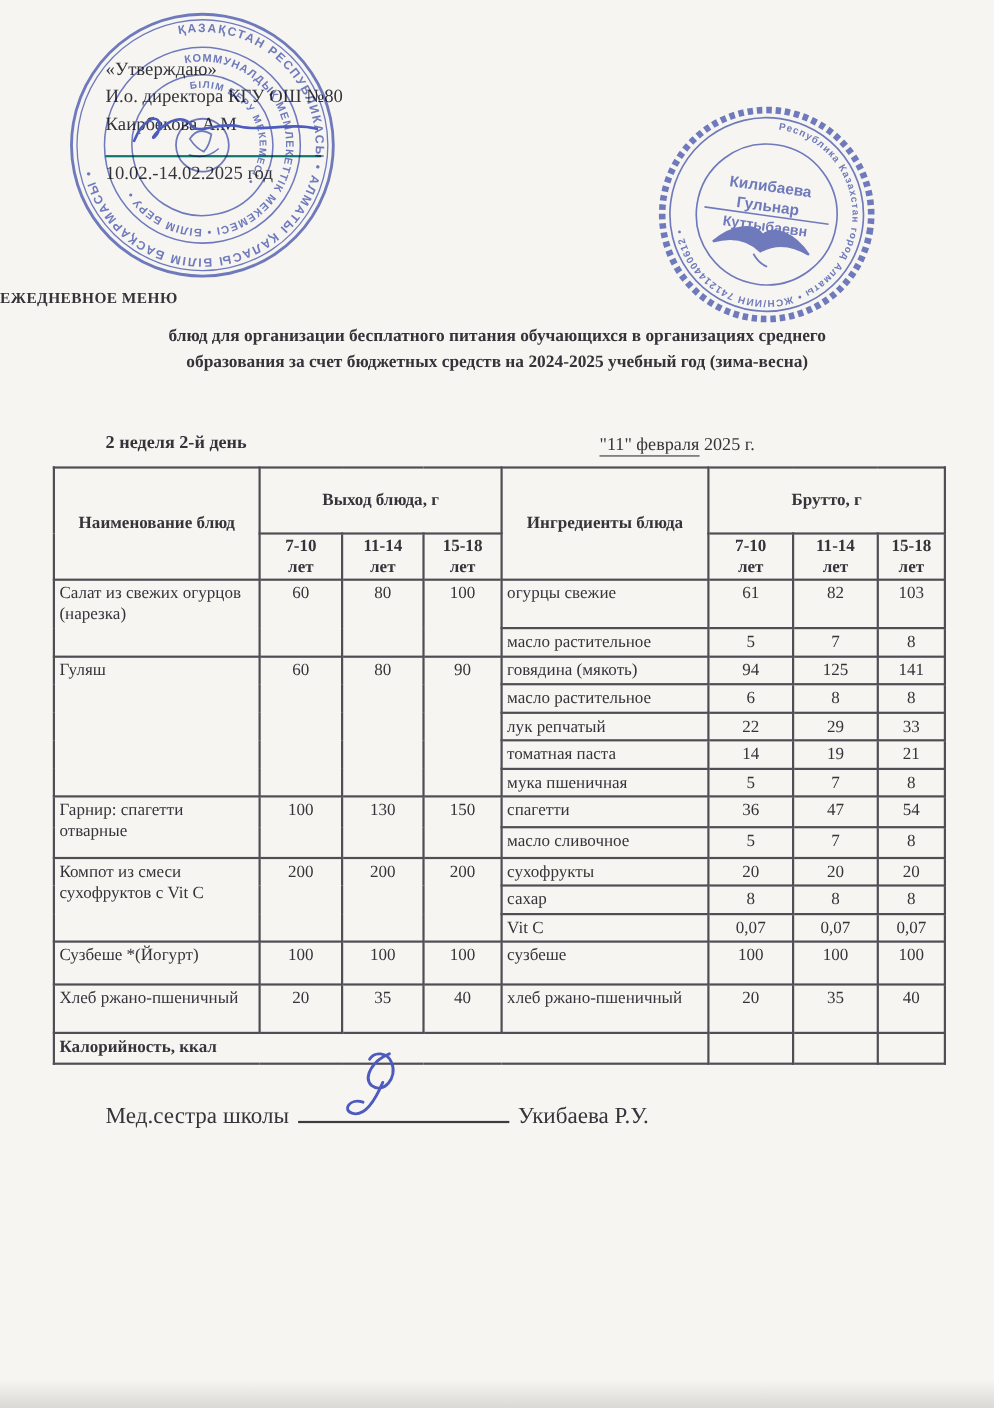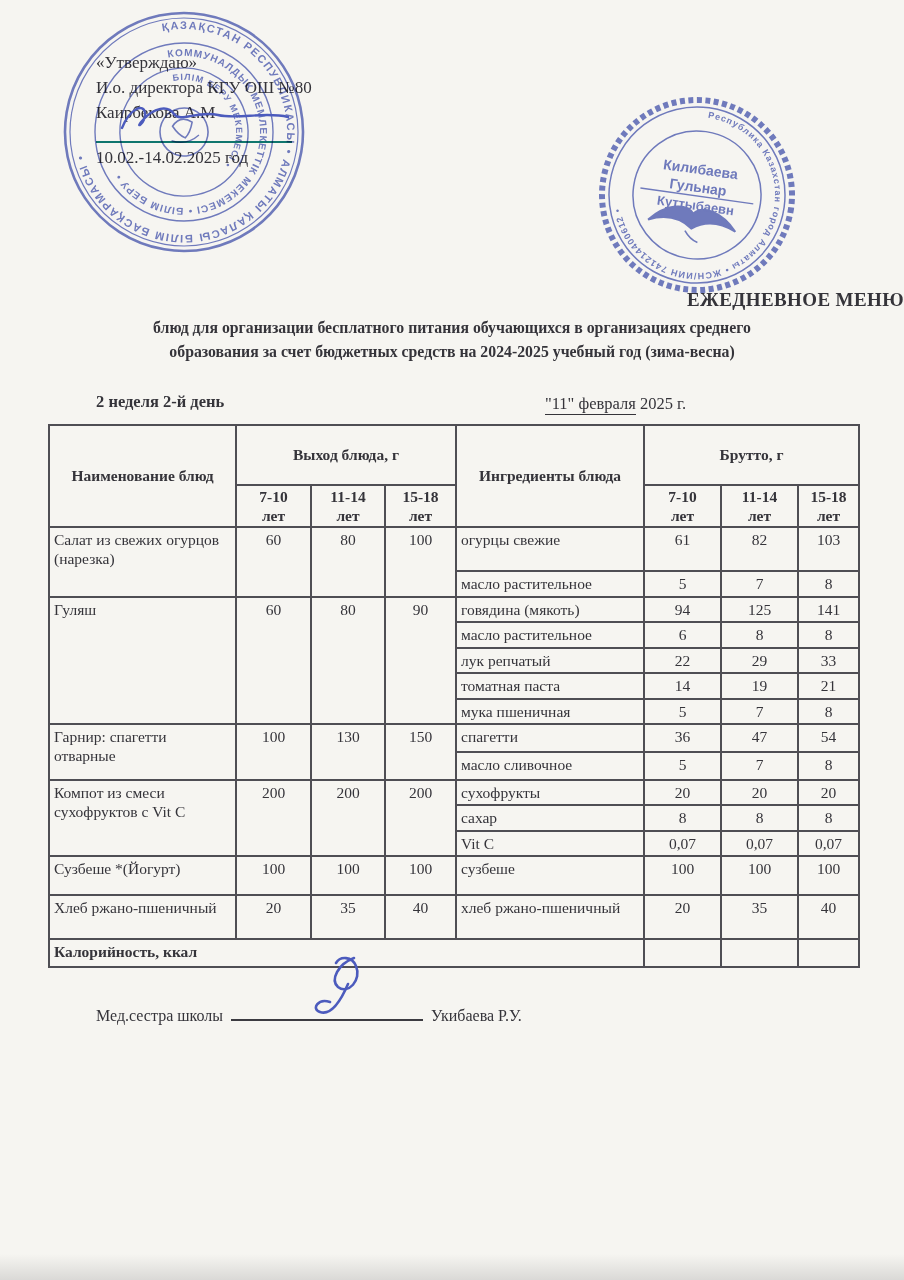--- a/index.html
+++ b/index.html
@@ -19,44 +19,44 @@
   .hdr-right { position:absolute; left:610px; top:46px; font-size:17px; line-height:25px; z-index:1; }
   .date-line { border-top:2px solid #0f766e; margin-top:16px; width:196px; padding-top:2px; }
   
   .stamp { position:absolute; mix-blend-mode:multiply; opacity:.85; pointer-events:none; z-index:2; }
   .stamp-left { left:58px; top:6px; transform:rotate(-12deg); }
   .stamp-right { left:594px; top:92px; transform:rotate(8deg); }
   .sig { position:absolute; z-index:3; pointer-events:none; }
   .sig-left { left:116px; top:98px; }
   .sig-footer { left:290px; top:952px; }
   
-  .title { position:absolute; top:289px; left:0; width:100%; text-align:right;
-           font-size:19px; font-weight:700; letter-spacing:.4px; }
-  .subtitle { position:absolute; top:316px; left:62px; width:780px; text-align:center;
+  .title { position:absolute; top:264px; left:0; width:100%; text-align:left;
+           font-size:14px; font-weight:700; letter-spacing:.4px; }
+  .subtitle { position:absolute; top:294px; left:62px; width:780px; text-align:center;
               font-size:15.8px; font-weight:700; line-height:24px; }
   
   .week-day { position:absolute; left:96px; top:392px; font-size:16.5px; font-weight:700; }
   .menu-date { position:absolute; left:545px; top:394px; font-size:16.5px; }
   .menu-date .u { border-bottom:1.5px solid #35343a; padding-bottom:1px; }
   
   table.menu { position:absolute; left:48px; top:424px; width:810px;
                border-collapse:collapse; table-layout:fixed; }
   .menu th, .menu td { border:2px solid #4f4e54; font-size:15.5px; line-height:1.25;
                        padding:2px 4px; vertical-align:top; overflow:hidden; }
   .menu th { font-weight:700; text-align:center; vertical-align:middle; padding:0 2px; }
   .menu thead tr.h1 { height:60px; }
   .menu thead tr.h2 { height:42px; }
   .age { white-space:pre-line; line-height:1.35; }
   .c-num { text-align:center; padding:2px 2px; }
   .c-dish { padding:2px 4px 2px 8px; }
   .c-ing  { padding:2px 4px 2px 8px; }
   .c-cal  { font-weight:700; padding:2px 4px 2px 8px; vertical-align:middle; }
   .v-bottom { vertical-align:bottom; }
   
-  .footer { position:absolute; left:96px; top:1002px; font-size:16px; z-index:1; }
+  .footer { position:absolute; left:96px; top:1002px; font-size:21px; z-index:1; }
   .sig-line { display:inline-block; width:192px; border-bottom:2px solid #3c3b41;
               height:17px; margin:0 8px; }
   .svg-ink { color:#4c5bbd; }
 </style>
 </head>
 <body>
 
 <div class="page">
 
   <svg class="stamp stamp-left" width="252" height="252" viewBox="0 0 252 252">

